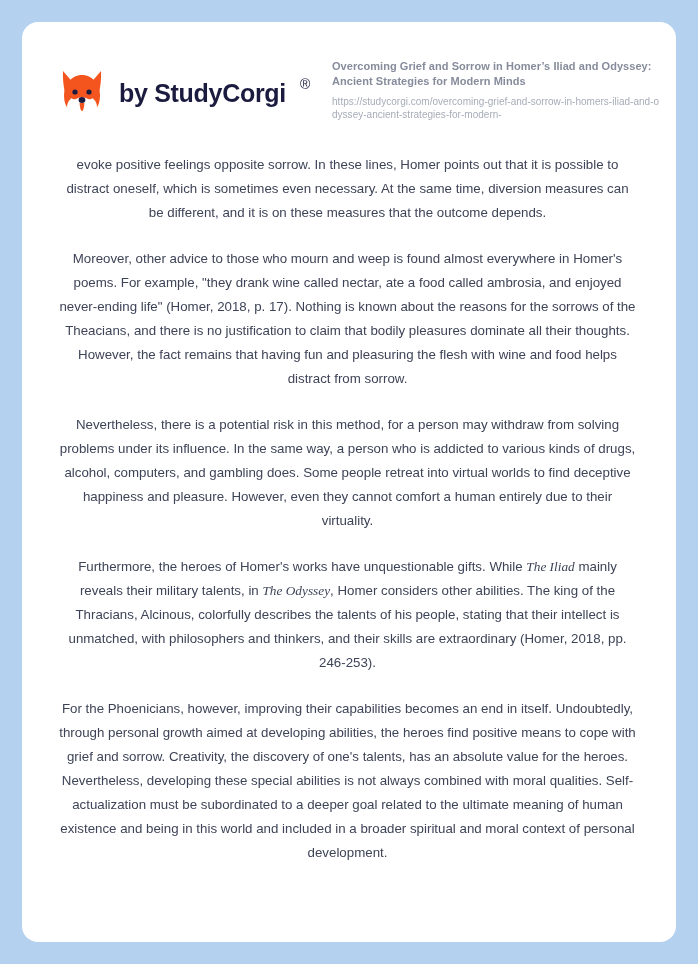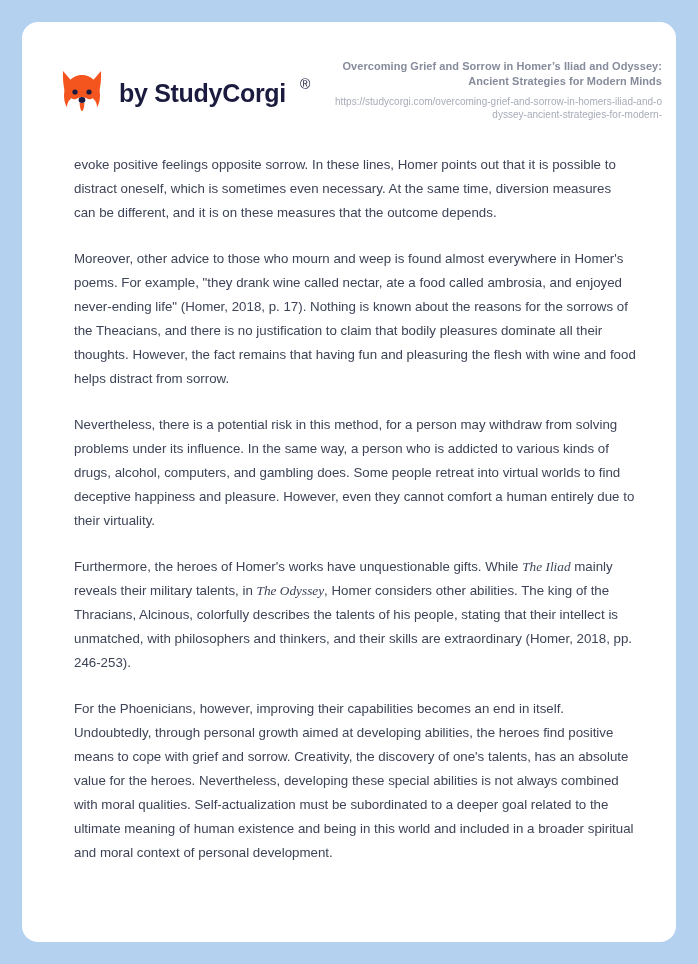--- a/index.html
+++ b/index.html
@@ -66,21 +66,21 @@
     font-size: 14px;
     font-weight: normal;
     color: #1b1b3f;
     margin-left: 3px;
     margin-top: -4px;
   }
 
   .doc-meta {
     flex: 0 1 auto;
     max-width: 330px;
-    text-align: right;
+    text-align: left;
     padding-top: 4px;
   }
 
   .doc-title {
     font-size: 11px;
     font-weight: bold;
     color: #868c9b;
     line-height: 1.35;
     margin: 0 0 6px 0;
     letter-spacing: 0.05px;
@@ -98,22 +98,22 @@
   
   .doc-body {
     padding: 31px 40px 0 36px;
     box-sizing: border-box;
   }
 
   .doc-paragraph {
     font-size: 13.3px;
     line-height: 24px;
     color: #3e4457;
-    margin: 0 0 22px 16px;
-    text-align: left;
+    margin: 0 0 22px 1px;
+    text-align: center;
   }
 
   .doc-paragraph:last-child {
     margin-bottom: 0;
   }
 
   .doc-paragraph em {
     font-style: italic;
     font-family: Liberation Serif, serif;
   }

